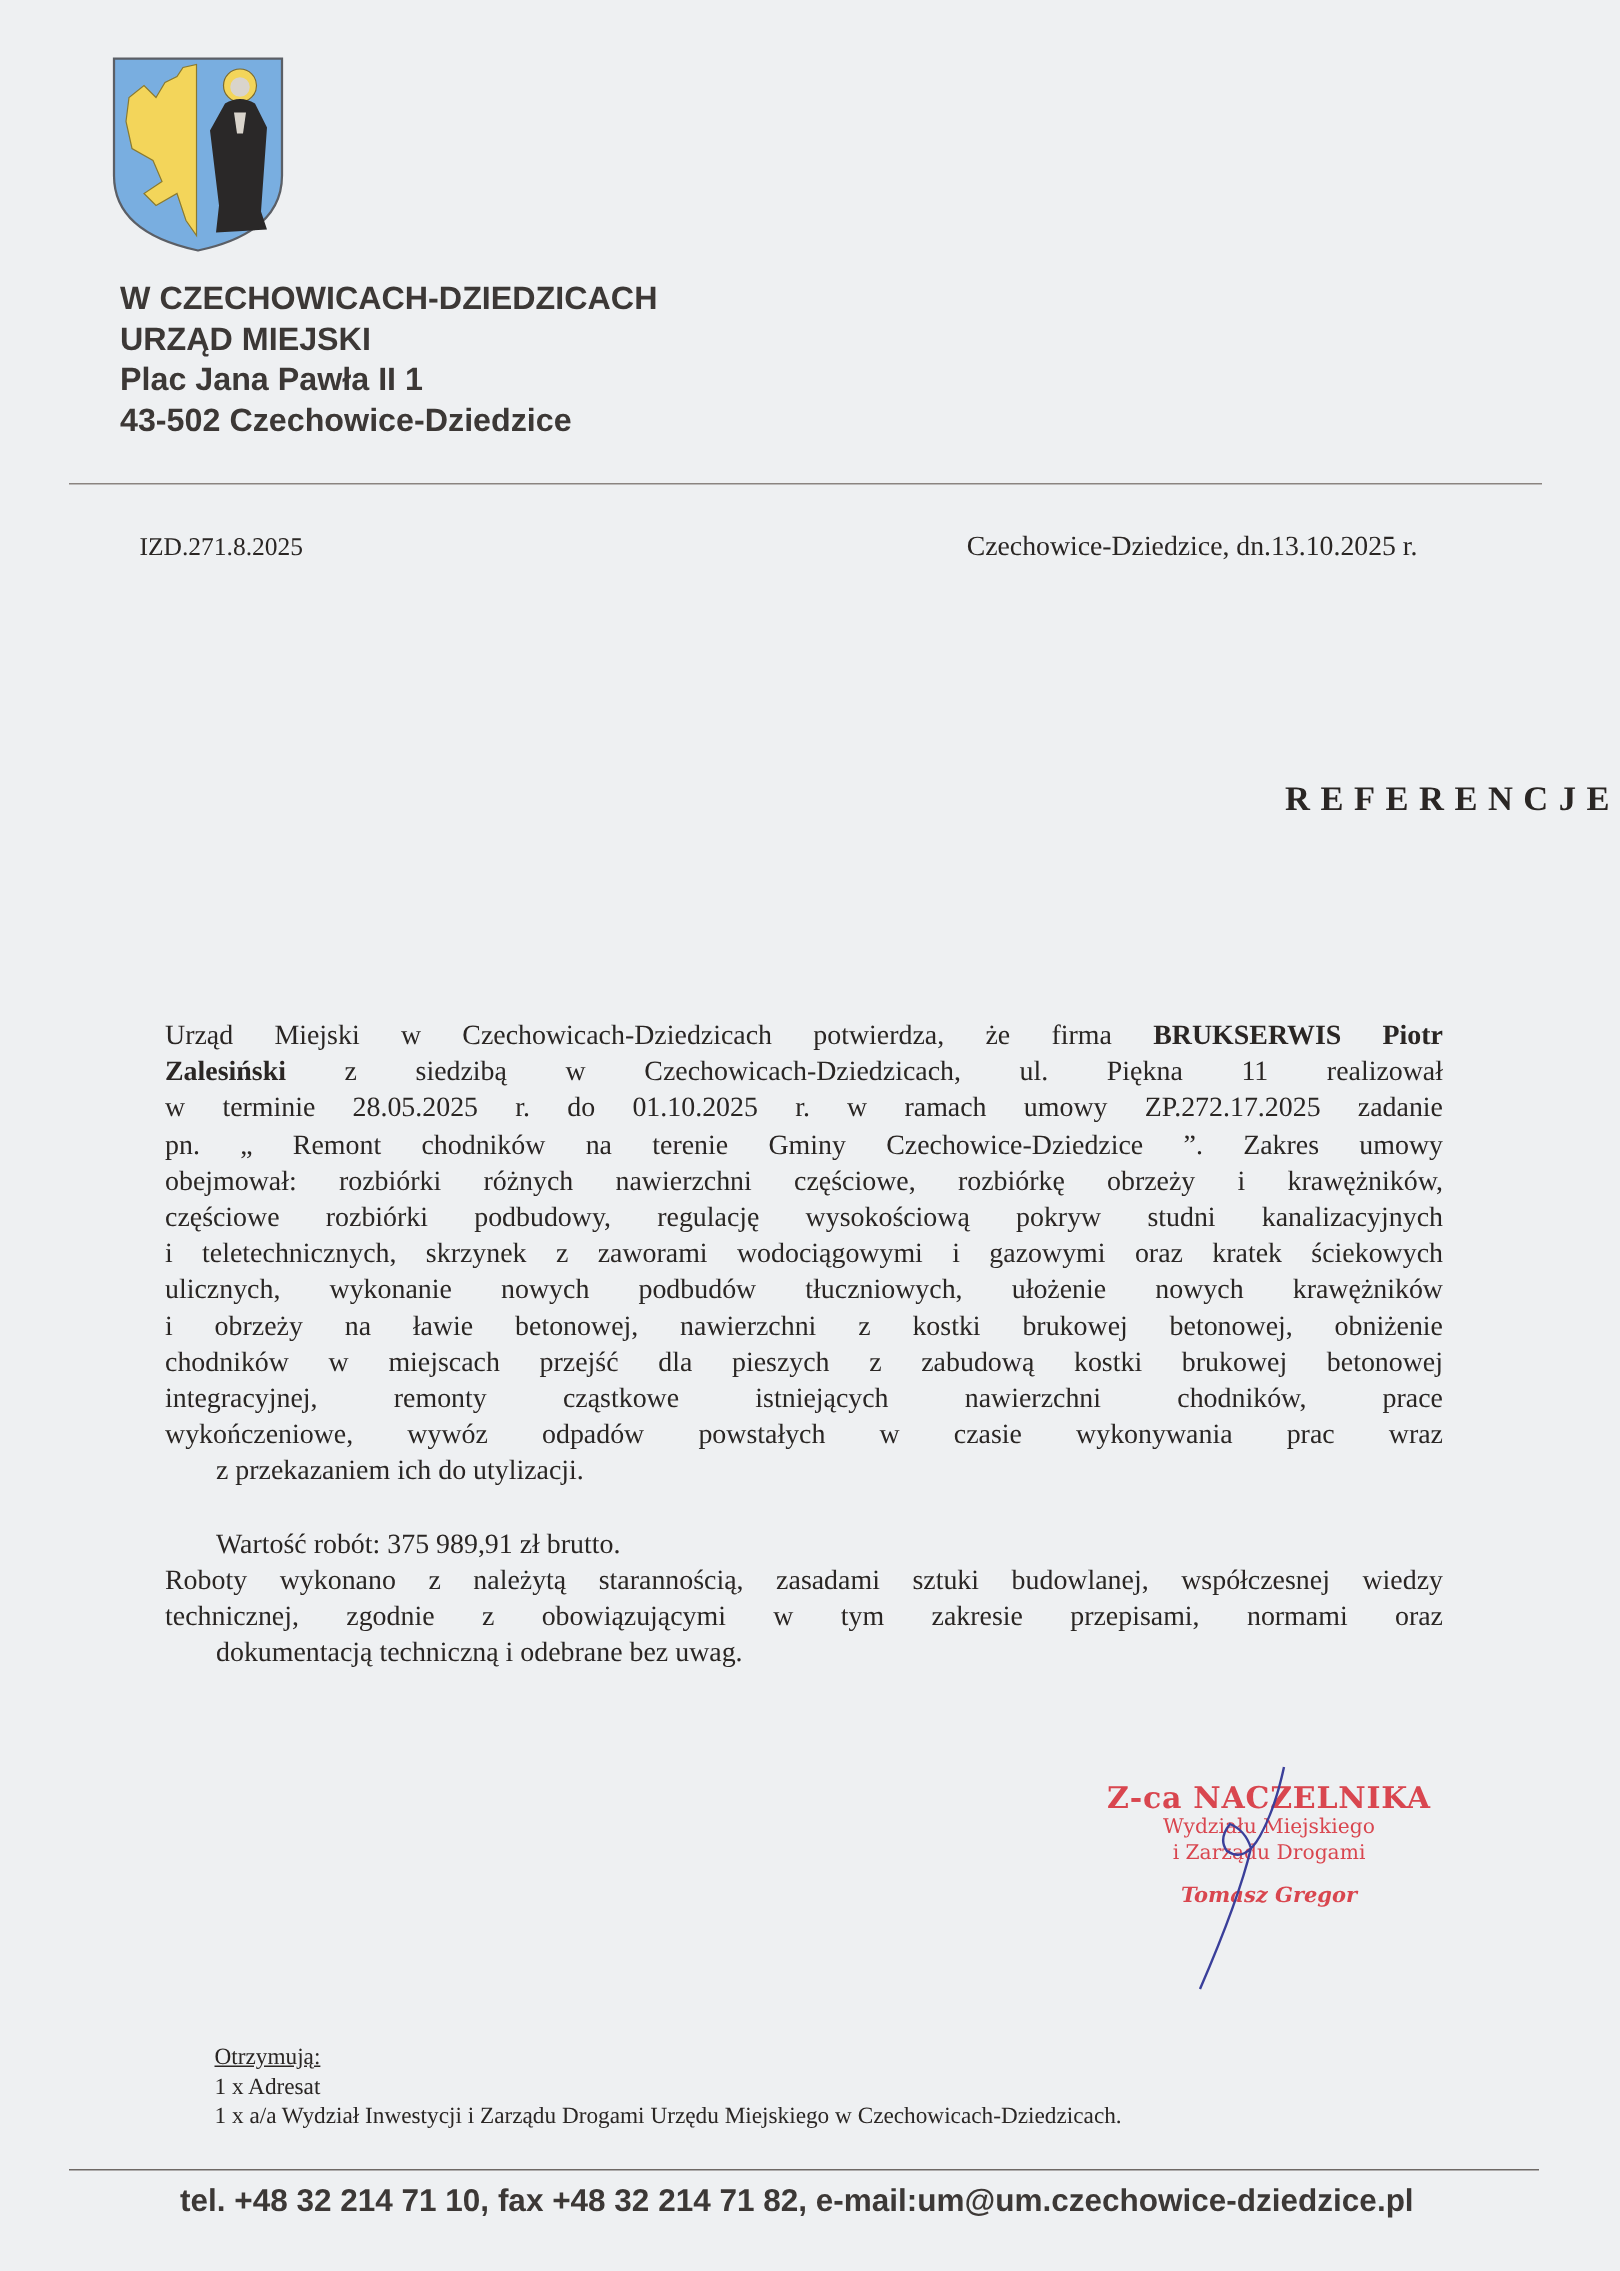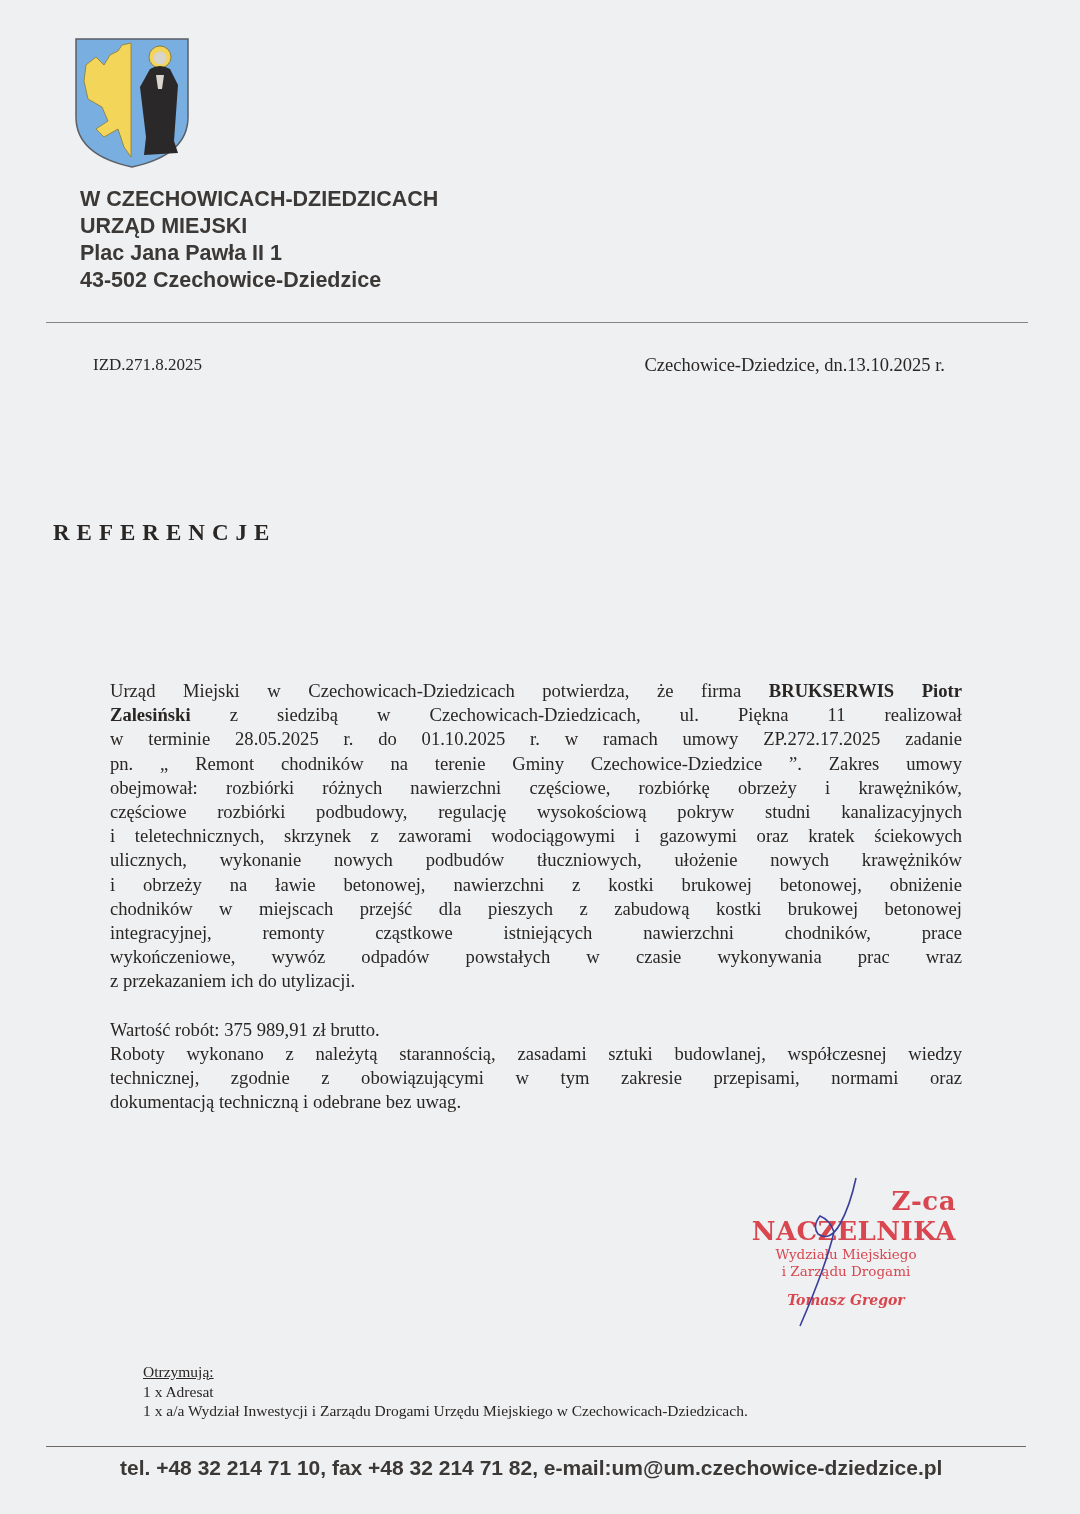--- a/index.html
+++ b/index.html
@@ -5,28 +5,28 @@
   html, body { margin:0; padding:0; }
   body { width:1080px; height:1514px; background:#eef0f2; position:relative; overflow:hidden;
          font-family:"Liberation Serif", serif; color:#2a2624; }
   .crest { position:absolute; left:74px; top:37px; width:116px; height:132px; }
   .org { position:absolute; left:80px; top:186px; font-family:"Liberation Sans", sans-serif; font-weight:bold;
          color:#3c3836; font-size:21.5px; line-height:27px; }
   .org div { white-space:nowrap; }
   .hr-top { position:absolute; left:46px; right:52px; top:322px; height:1px; background:#8a8480; }
   .ref { position:absolute; left:93px; top:355px; font-size:17px; }
   .date { position:absolute; right:135px; top:355px; font-size:18.5px; }
-  .title { position:absolute; left:0; right:0; top:520px; text-align:left; font-weight:bold; font-size:23px;
-           letter-spacing:7px; padding-left:53px; }
+  .title { position:absolute; left:0; right:0; top:520px; text-align:right; font-weight:bold; font-size:23px;
+           letter-spacing:7px; padding-left:76px; }
   .body { position:absolute; left:110px; width:852px; top:679px; font-size:18.6px; line-height:24.2px; }
   .body .line { display:block; text-align:justify; text-align-last:justify; }
-  .body .last { text-align-last:left; }
+  .body .last { text-align-last:left;margin-left:34px; }
   .gap { height:24px; }
   .stamp { position:absolute; left:736px; top:1186px; width:220px; font-family:"DejaVu Serif", serif; color:#d9464f; text-align:center; }
-  .stamp .s1 { font-size:26px; font-weight:bold; letter-spacing:0.5px;text-align:right; }
+  .stamp .s1 { font-size:20px; font-weight:bold; letter-spacing:0.5px; }
   .stamp .s2 { font-size:13.5px; line-height:17px; }
   .stamp .s3 { font-size:14px; font-style:italic; font-weight:bold; margin-top:12px; }
   .sig { position:absolute; left:790px; top:1176px; width:80px; height:156px; }
   .recv { position:absolute; left:115px; top:1362px; font-size:15.5px; line-height:19.5px;margin-left:28px; }
   .recv .u { text-decoration:underline; }
   .hr-bot { position:absolute; left:46px; right:54px; top:1446px; height:1px; background:#6e6966; }
   .footer { position:absolute; left:120px; top:1456px; font-family:"Liberation Sans", sans-serif; font-weight:bold;
             color:#3c3836; font-size:21px; white-space:nowrap; }
 </style>
 </head>

